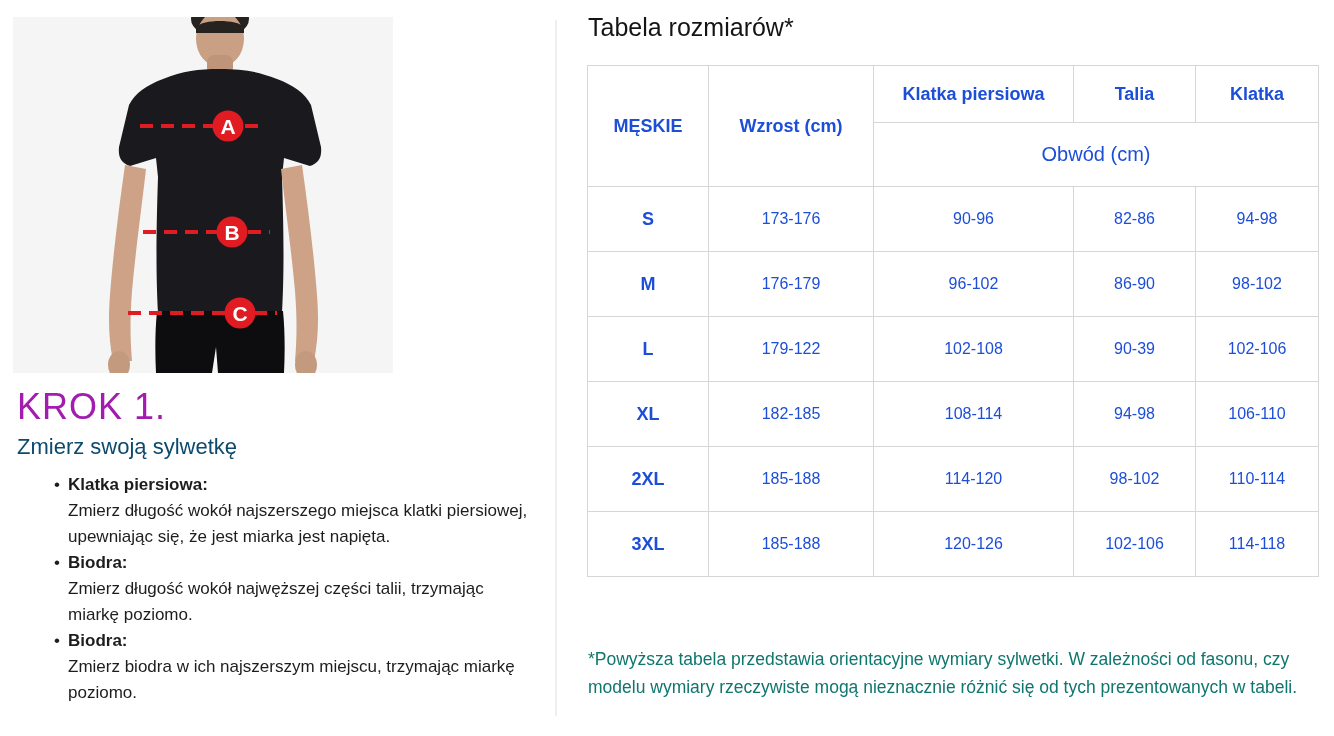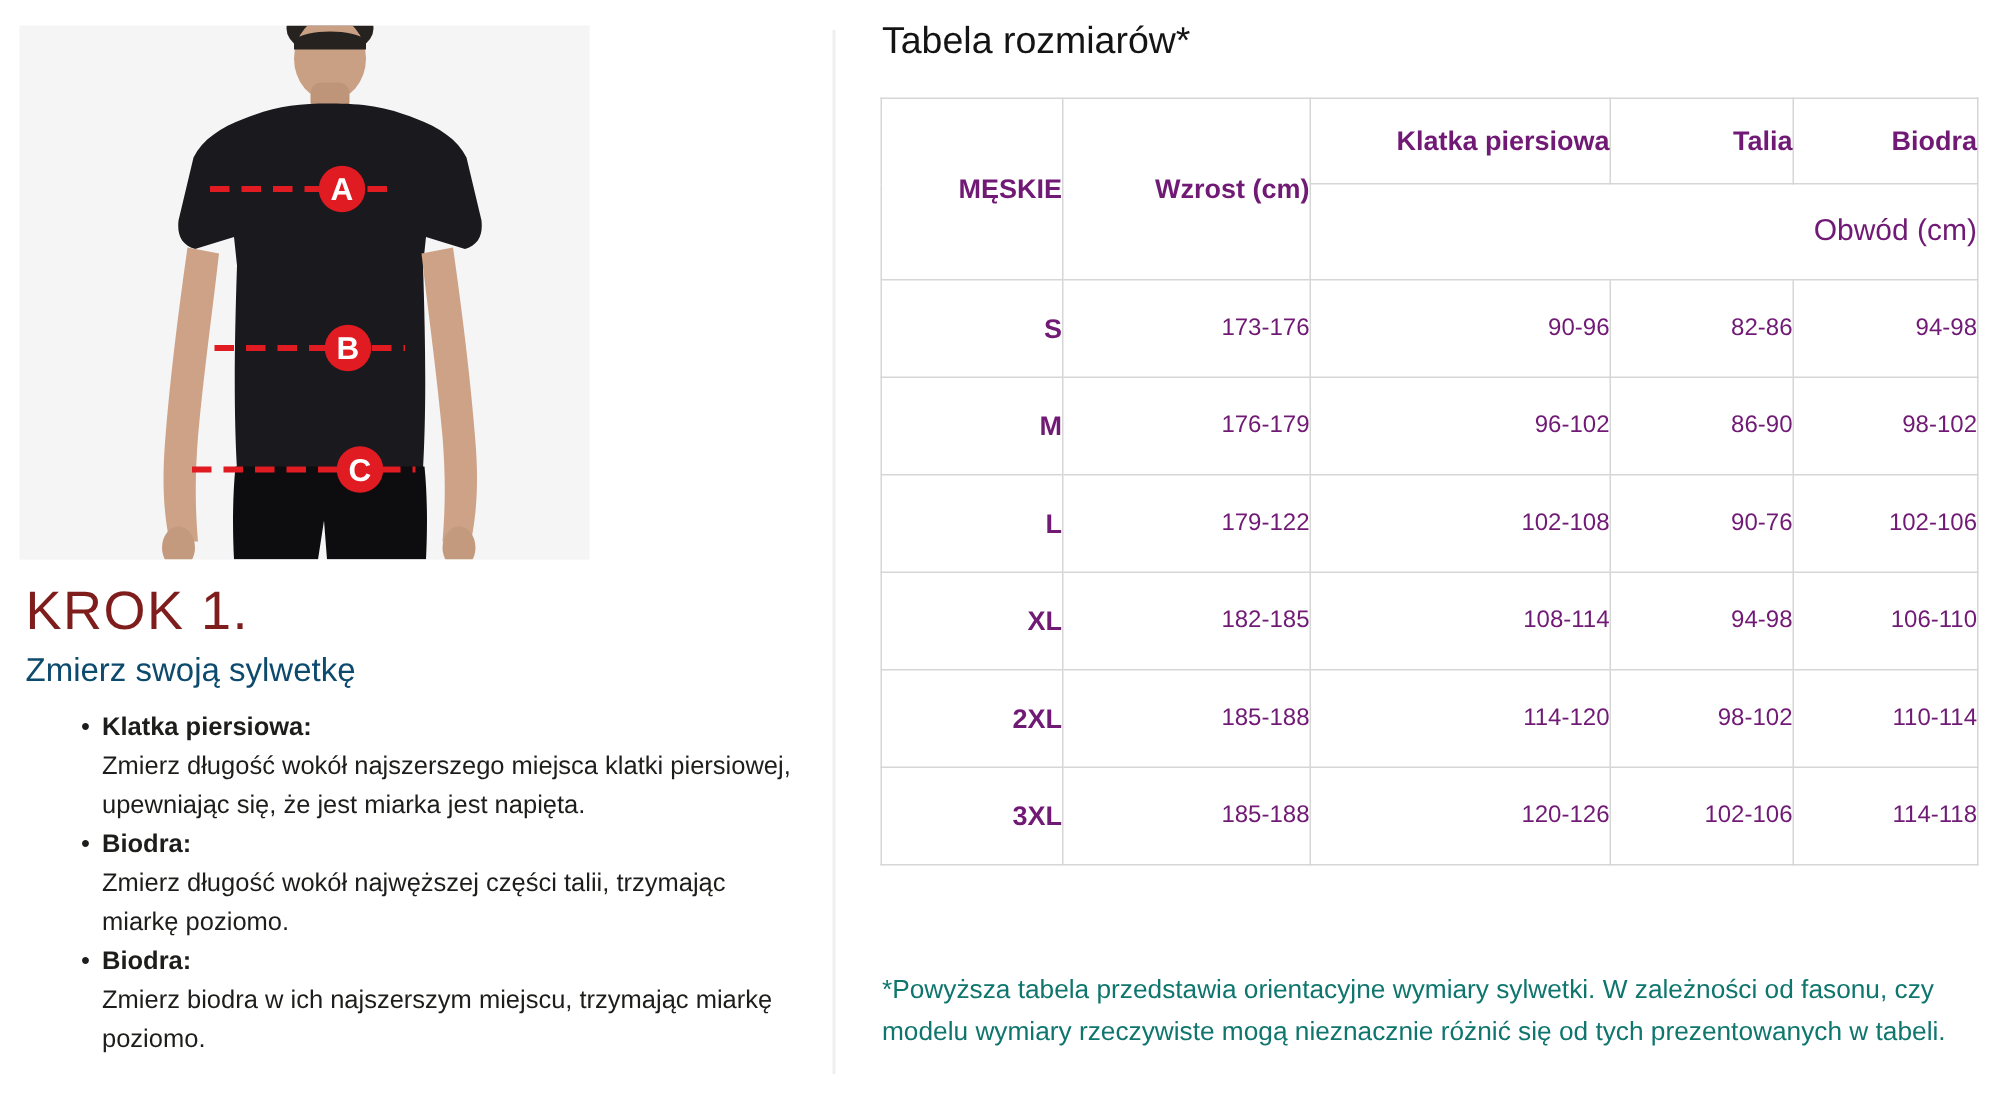--- a/index.html
+++ b/index.html
@@ -14,34 +14,34 @@
 
   
   .v-divider { position:absolute; left:555px; top:20px; width:2px; height:696px; background:#efefef; }
 
   
   .photo-wrap { position:absolute; left:13px; top:17px; width:380px; height:356px; background:#f5f5f5; overflow:hidden; }
   .photo-wrap svg { display:block; }
   .mletter { font-family:"Liberation Sans", sans-serif; font-size:21px; font-weight:bold; fill:#fff; text-anchor:middle; }
 
   
-  .krok-title { position:absolute; left:17px; top:386px; font-size:36px; font-weight:400; letter-spacing:1px; color:#7f1d1d; }
+  .krok-title { position:absolute; left:17px; top:386px; font-size:36px; font-weight:400; letter-spacing:1px; color:#a21caf; }
   .krok-subtitle { position:absolute; left:17px; top:434px; font-size:22px; font-weight:400; color:#0c4a6e; }
   .steps-list { position:absolute; left:0; top:472px; width:540px; list-style:none; }
   .steps-list li { position:relative; padding-left:68px; font-size:17px; line-height:26px; }
   .steps-list li .bullet { position:absolute; left:54px; top:0; font-size:17px; }
   .steps-list li .term { display:block; font-weight:bold; }
   .steps-list li .desc { display:block; max-width:468px; }
 
   
   .table-title { position:absolute; left:588px; top:13px; font-size:25px; font-weight:400; color:#141414; }
   table.size-table { position:absolute; left:587px; top:65px; border-collapse:collapse; table-layout:fixed; }
   table.size-table th, table.size-table td {
-    border:1.5px solid #d6d6d6; text-align:right; vertical-align:middle;
-    background:#fff; color:#701a75; padding:0;
+    border:1.5px solid #d6d6d6; text-align:center; vertical-align:middle;
+    background:#fff; color:#1d4ed8; padding:0;
   }
   .col-size  { width:121px; }
   .col-height{ width:165px; }
   .col-chest { width:200px; }
   .col-waist { width:122px; }
   .col-hips  { width:123px; }
   tr.hdr-row1 { height:57px; }
   tr.hdr-row2 { height:64px; }
   tr.data-row { height:65px; }
   table.size-table th { font-size:18px; font-weight:bold; }
@@ -129,21 +129,21 @@
         <col class="col-chest">
         <col class="col-waist">
         <col class="col-hips">
     </colgroup>
     <thead>
       <tr class="hdr-row1">
         <th rowspan="2">MĘSKIE</th>
         <th rowspan="2">Wzrost (cm)</th>
         <th>Klatka piersiowa</th>
         <th>Talia</th>
-        <th>Biodra</th>
+        <th>Klatka</th>
       </tr>
       <tr class="hdr-row2">
         <th colspan="3" class="obwod">Obwód (cm)</th>
       </tr>
     </thead>
     <tbody>
       <tr class="data-row">
         <td class="size-cell">S</td>
         <td>173-176</td>
         <td>90-96</td>
@@ -154,21 +154,21 @@
         <td class="size-cell">M</td>
         <td>176-179</td>
         <td>96-102</td>
         <td>86-90</td>
         <td>98-102</td>
       </tr>
       <tr class="data-row">
         <td class="size-cell">L</td>
         <td>179-122</td>
         <td>102-108</td>
-        <td>90-76</td>
+        <td>90-39</td>
         <td>102-106</td>
       </tr>
       <tr class="data-row">
         <td class="size-cell">XL</td>
         <td>182-185</td>
         <td>108-114</td>
         <td>94-98</td>
         <td>106-110</td>
       </tr>
       <tr class="data-row">

